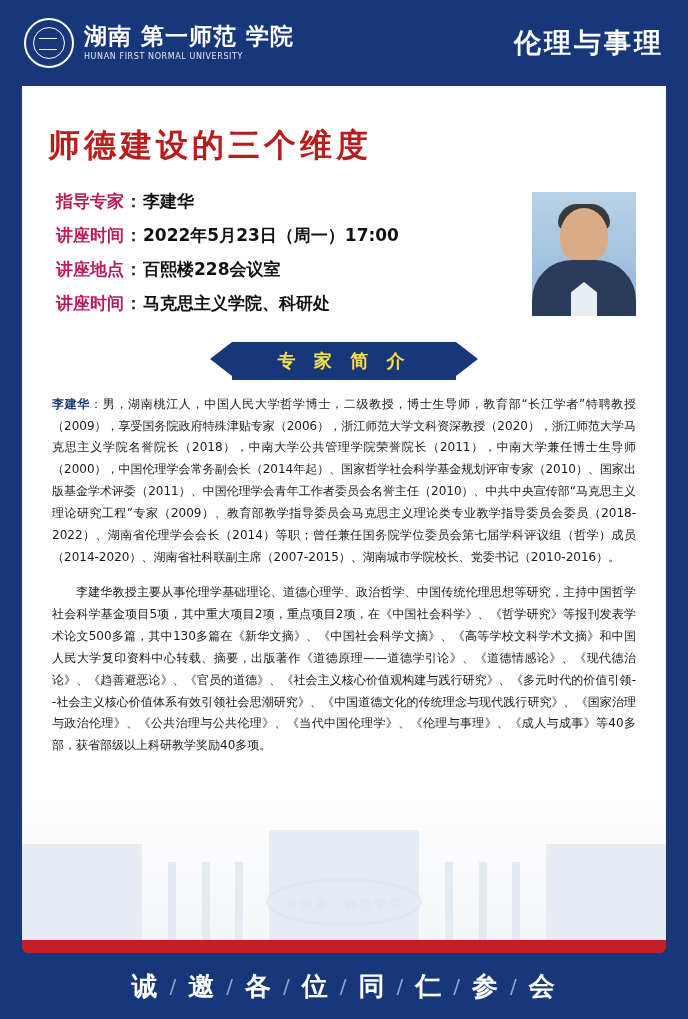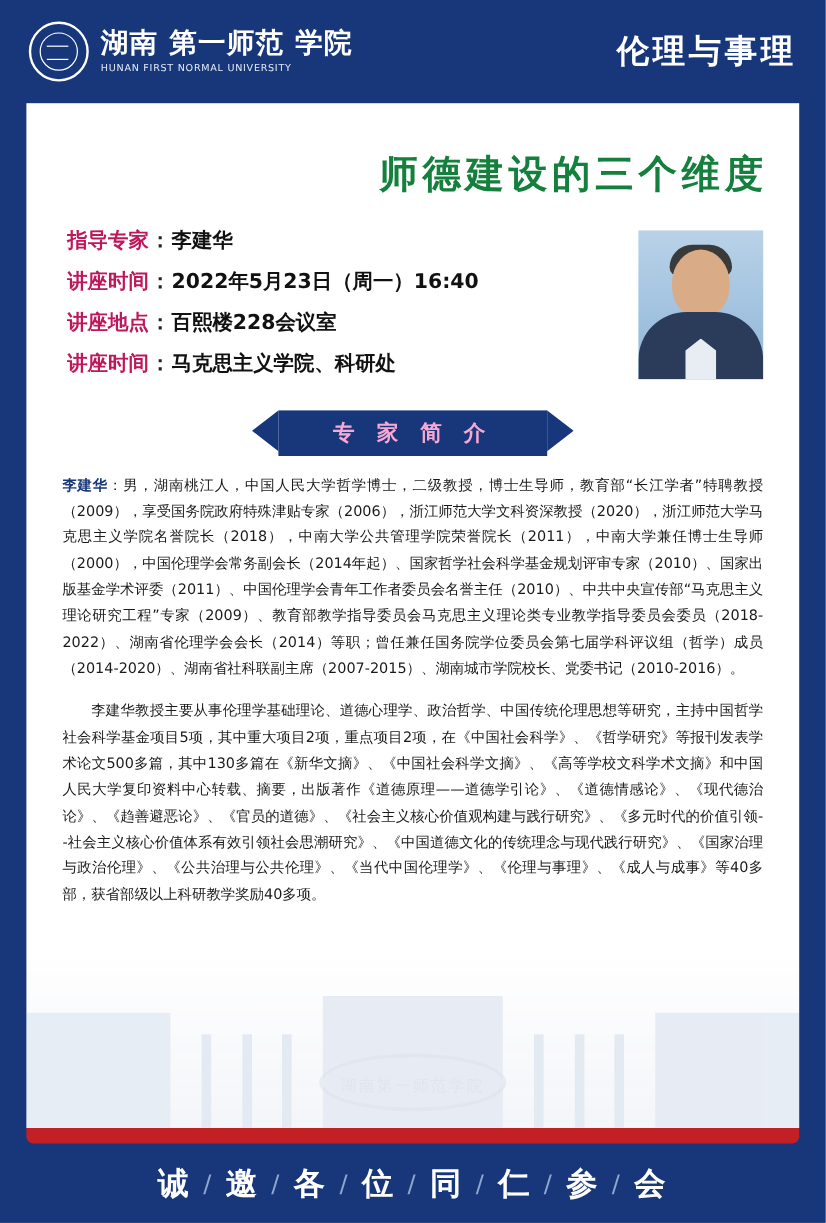--- a/index.html
+++ b/index.html
@@ -96,22 +96,22 @@
     box-sizing: border-box;
     padding: 0 0 0 0;
     overflow: hidden;
   }
   .card-inner {
     position: relative;
     z-index: 2;
     padding: 26px 26px 0 26px;
   }
   .title {
-    text-align: right;
-    color: #15803d;
+    text-align: left;
+    color: #b91c1c;
     font-size: 32px;
     font-weight: bold;
     letter-spacing: 4px;
     margin: 12px 0 22px 0;
   }
 
   
   .info-wrap {
     display: flex;
     justify-content: space-between;
@@ -195,21 +195,21 @@
 
   
   .banner-wrap {
     display: flex;
     justify-content: center;
     margin: 16px 0 14px 0;
   }
   .banner {
     position: relative;
     background: #17377a;
-    color: #f9a8d4;
+    color: #fde047;
     font-size: 18px;
     font-weight: bold;
     letter-spacing: 6px;
     padding: 7px 46px;
     text-align: center;
   }
   .banner::before,
   .banner::after {
     content: "";
     position: absolute;
@@ -370,21 +370,21 @@
 
           <div class="info-row">
             <span class="info-label">指导专家</span>
             <span class="info-sep">：</span>
             <span class="info-value">李建华</span>
           </div>
 
           <div class="info-row">
             <span class="info-label">讲座时间</span>
             <span class="info-sep">：</span>
-            <span class="info-value">2022年5月23日（周一）16:40</span>
+            <span class="info-value">2022年5月23日（周一）17:00</span>
           </div>
 
           <div class="info-row">
             <span class="info-label">讲座地点</span>
             <span class="info-sep">：</span>
             <span class="info-value">百熙楼228会议室</span>
           </div>
 
           <div class="info-row">
             <span class="info-label">讲座时间</span>

